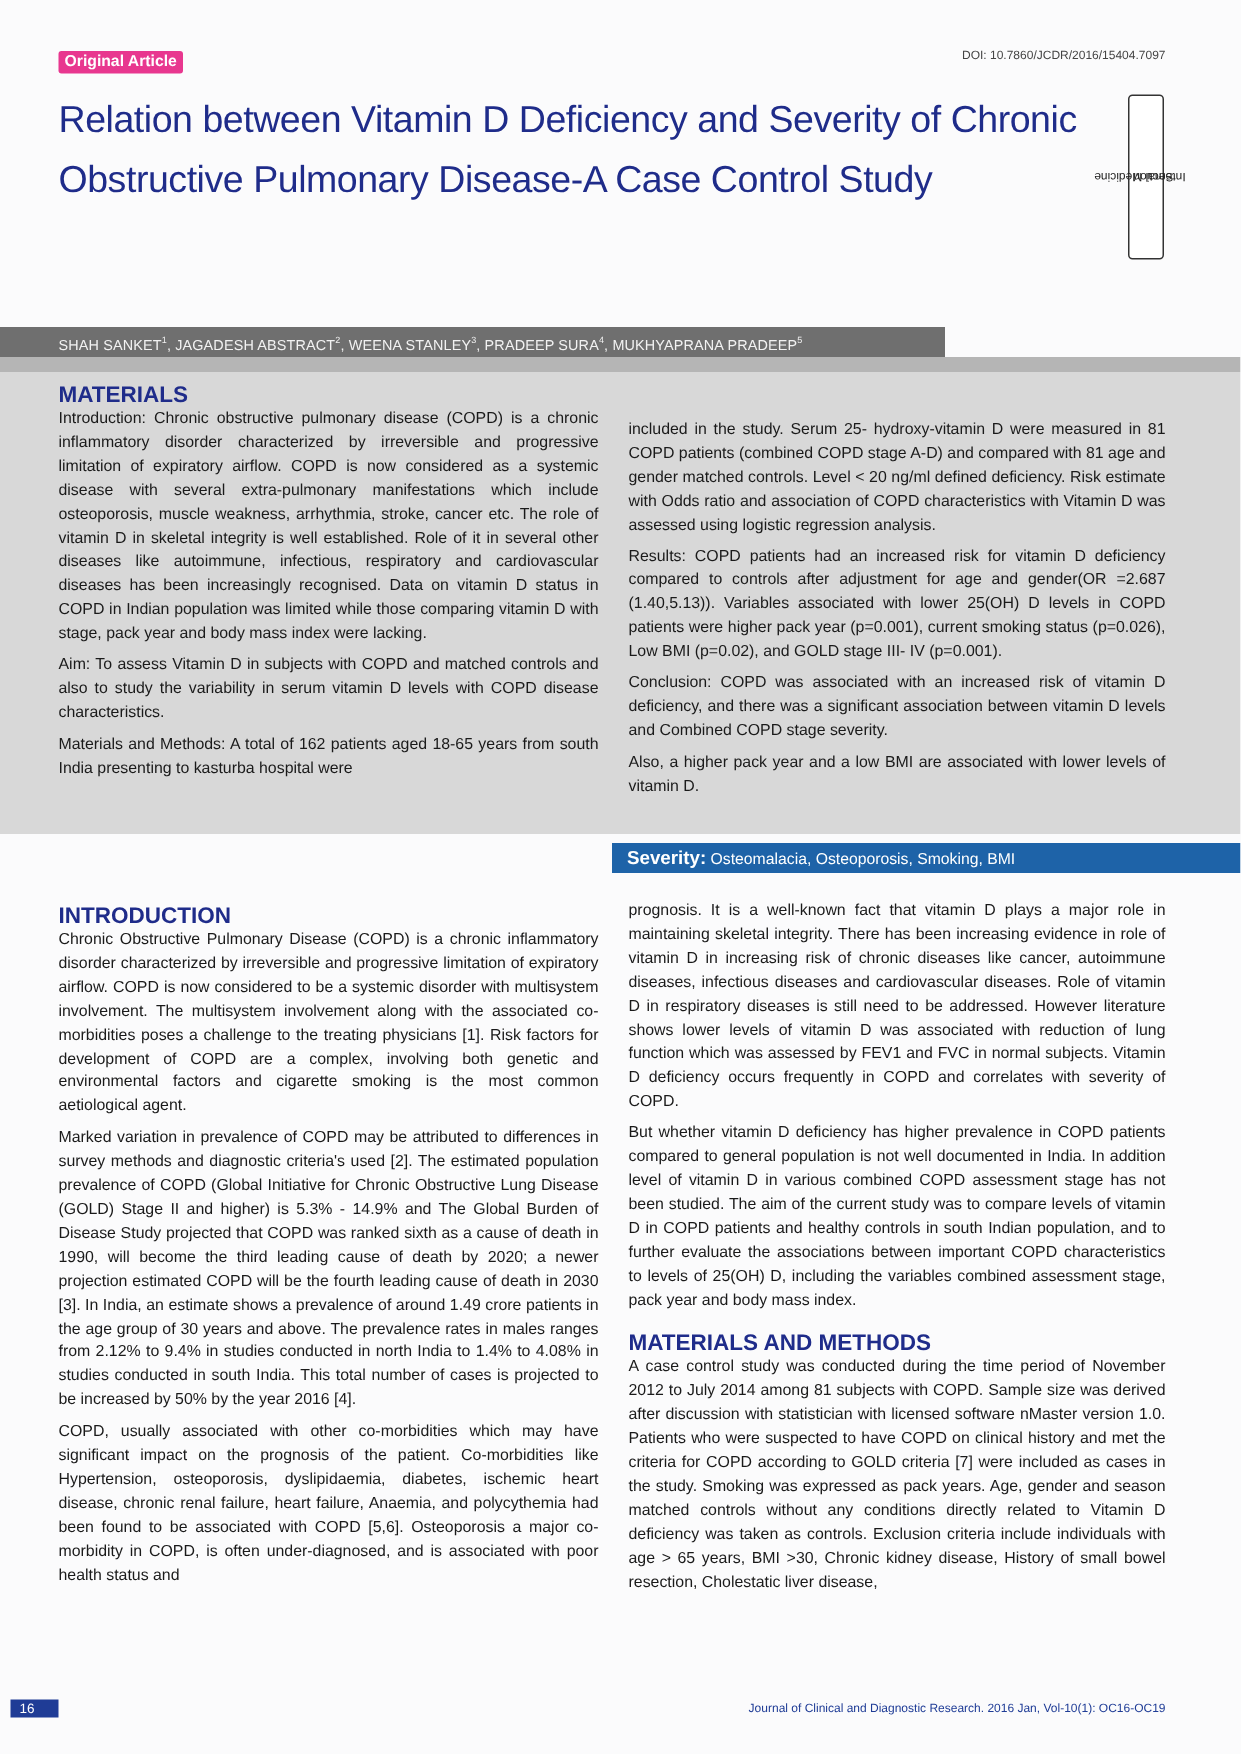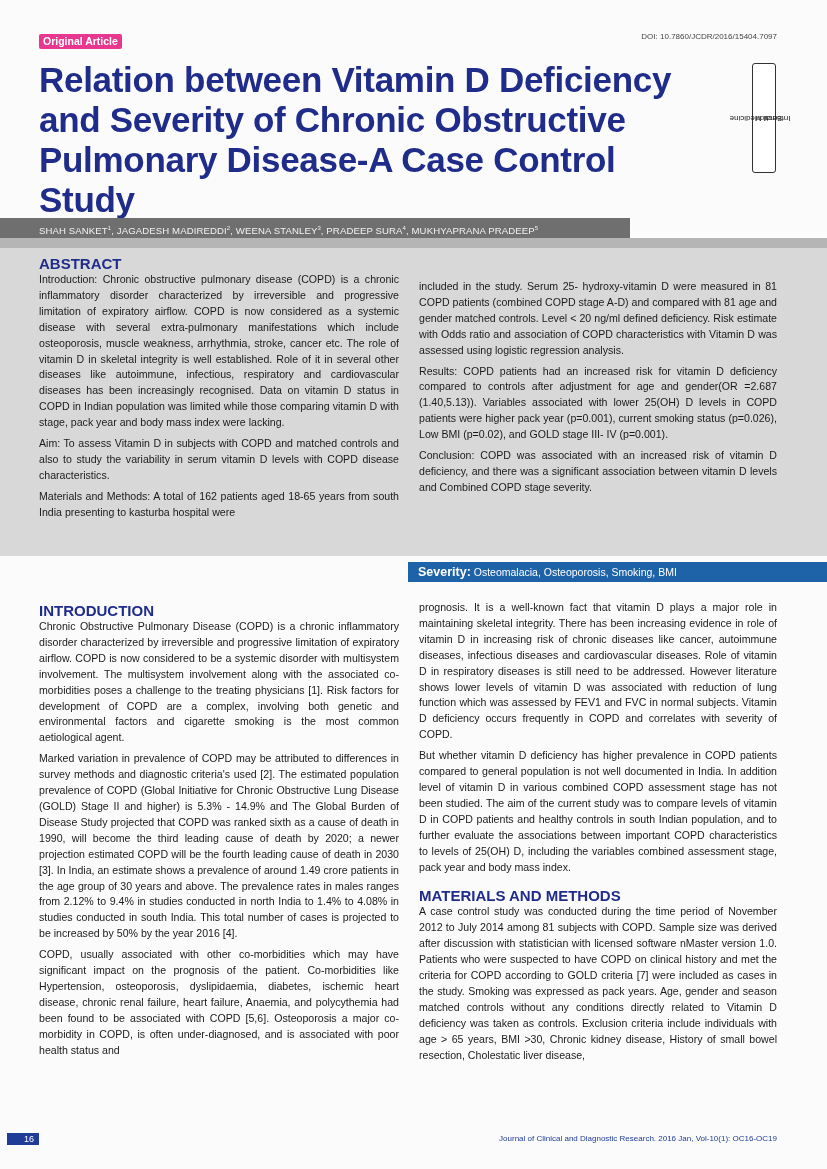--- a/index.html
+++ b/index.html
@@ -13,21 +13,21 @@
     position: absolute; left: 39px; top: 34px;
     background: #e8378f; color: #fff; font-weight: bold;
     font-size: 10.5px; padding: 1px 4px 2px 4px; border-radius: 2px;
   }
   .doi {
     position: absolute; right: 50px; top: 32px;
     font-size: 8px; color: #444;
   }
   .title {
     position: absolute; left: 39px; top: 60px; width: 680px;
-    color: #1f2c8a; font-size: 35px; line-height: 40px; font-weight: bold;
+    color: #1f2c8a; font-size: 25px; line-height: 40px; font-weight: normal;
     margin: 0; letter-spacing: -0.3px;
   }
   .section-tag {
     position: absolute; left: 752px; top: 63px; width: 22px; height: 108px;
     border: 1px solid #333; border-radius: 3px; background: #fff;
     display: flex; align-items: center; justify-content: center;
   }
   .section-tag span {
     display: block; transform: rotate(-90deg); white-space: nowrap;
     font-size: 8px; line-height: 9px; text-align: center; color: #222;
@@ -55,21 +55,21 @@
     position: absolute; left: 408px; top: 562px; width: 419px; height: 20px;
     background: #1e63a8; color: #fff; line-height: 20px; font-size: 10.5px;
     padding-left: 10px; box-sizing: border-box;
   }
   .keywords b { font-size: 12.5px; }
   .body-left { left: 39px; top: 602px; width: 360px; }
   .body-right { left: 419px; top: 600px; width: 358px; }
   .sec-heading { color: #1f2c8a; font-weight: bold; font-size: 15px; line-height: 17px; margin: 0; }
   .footer-page {
     position: absolute; left: 7px; top: 1133px; width: 32px; height: 12px;
-    background: #1f3c96; color: #fff; font-size: 9px; text-align: right; padding-right: 5px;
+    background: #1f3c96; color: #fff; font-size: 9px; text-align: right; padding-right: 16px;
     box-sizing: border-box; line-height: 12px;
   }
   .footer-journal {
     position: absolute; right: 50px; top: 1134px; font-size: 8px; color: #1f3c96;
   }
 </style>
 </head>
 <body>
 
 <span class="badge">Original Article</span>
@@ -77,39 +77,40 @@
 <h1 class="title">Relation between Vitamin D Deficiency and Severity of Chronic Obstructive Pulmonary Disease-A Case Control Study</h1>
 <div class="section-tag">
   <span>
     <span>Internal Medicine</span>
     <span>Section</span>
   </span>
 </div>
 
 <div class="authors-bar">
   <span><span>SHAH SANKET</span><sup>1</sup></span>,
-  <span><span>JAGADESH MADIREDDI</span><sup>2</sup></span>,
+  <span><span>JAGADESH ABSTRACT</span><sup>2</sup></span>,
   <span><span>WEENA STANLEY</span><sup>3</sup></span>,
   <span><span>PRADEEP SURA</span><sup>4</sup></span>,
   <span><span>MUKHYAPRANA PRADEEP</span><sup>5</sup></span>
 </div>
 <div class="gray-strip"></div>
 <div class="abstract-box"></div>
 
 <div class="col abs-left">
-  <h2 class="abs-heading">ABSTRACT</h2>
+  <h2 class="abs-heading">MATERIALS</h2>
   <p><b class="lead">Introduction:</b> <span>Chronic obstructive pulmonary disease (COPD) is a chronic inflammatory disorder characterized by irreversible and progressive limitation of expiratory airflow. COPD is now considered as a systemic disease with several extra-pulmonary manifestations which include osteoporosis, muscle weakness, arrhythmia, stroke, cancer etc. The role of vitamin D in skeletal integrity is well established. Role of it in several other diseases like autoimmune, infectious, respiratory and cardiovascular diseases has been increasingly recognised. Data on vitamin D status in COPD in Indian population was limited while those comparing vitamin D with stage, pack year and body mass index were lacking.</span></p>
   <p><b class="lead">Aim:</b> <span>To assess Vitamin D in subjects with COPD and matched controls and also to study the variability in serum vitamin D levels with COPD disease characteristics.</span></p>
   <p><b class="lead">Materials and Methods:</b> <span>A total of 162 patients aged 18-65 years from south India presenting to kasturba hospital were</span></p>
 </div>
 
 <div class="col abs-right">
   <p>included in the study. Serum 25- hydroxy-vitamin D were measured in 81 COPD patients (combined COPD stage A-D) and compared with 81 age and gender matched controls. Level &lt; 20 ng/ml defined deficiency. Risk estimate with Odds ratio and association of COPD characteristics with Vitamin D was assessed using logistic regression analysis.</p>
   <p><b class="lead">Results:</b> <span>COPD patients had an increased risk for vitamin D deficiency compared to controls after adjustment for age and gender(OR =2.687 (1.40,5.13)). Variables associated with lower 25(OH) D levels in COPD patients were higher pack year (p=0.001), current smoking status (p=0.026), Low BMI (p=0.02), and GOLD stage III- IV (p=0.001).</span></p>
   <p><b class="lead">Conclusion:</b> <span>COPD was associated with an increased risk of vitamin D deficiency, and there was a significant association between vitamin D levels and Combined COPD stage severity.</span></p>
+  <p>Also, a higher pack year and a low BMI are associated with lower levels of vitamin D.</p>
 </div>
 
 <div class="keywords">
   <b>Severity:</b>
   <span>Osteomalacia, Osteoporosis, Smoking, BMI</span>
 </div>
 
 <div class="col body-left">
   <h2 class="sec-heading">INTRODUCTION</h2>
   <p>Chronic Obstructive Pulmonary Disease (COPD) is a chronic inflammatory disorder characterized by irreversible and progressive limitation of expiratory airflow. COPD is now considered to be a systemic disorder with multisystem involvement. The multisystem involvement along with the associated co-morbidities poses a challenge to the treating physicians [1]. Risk factors for development of COPD are a complex, involving both genetic and environmental factors and cigarette smoking is the most common aetiological agent.</p>

